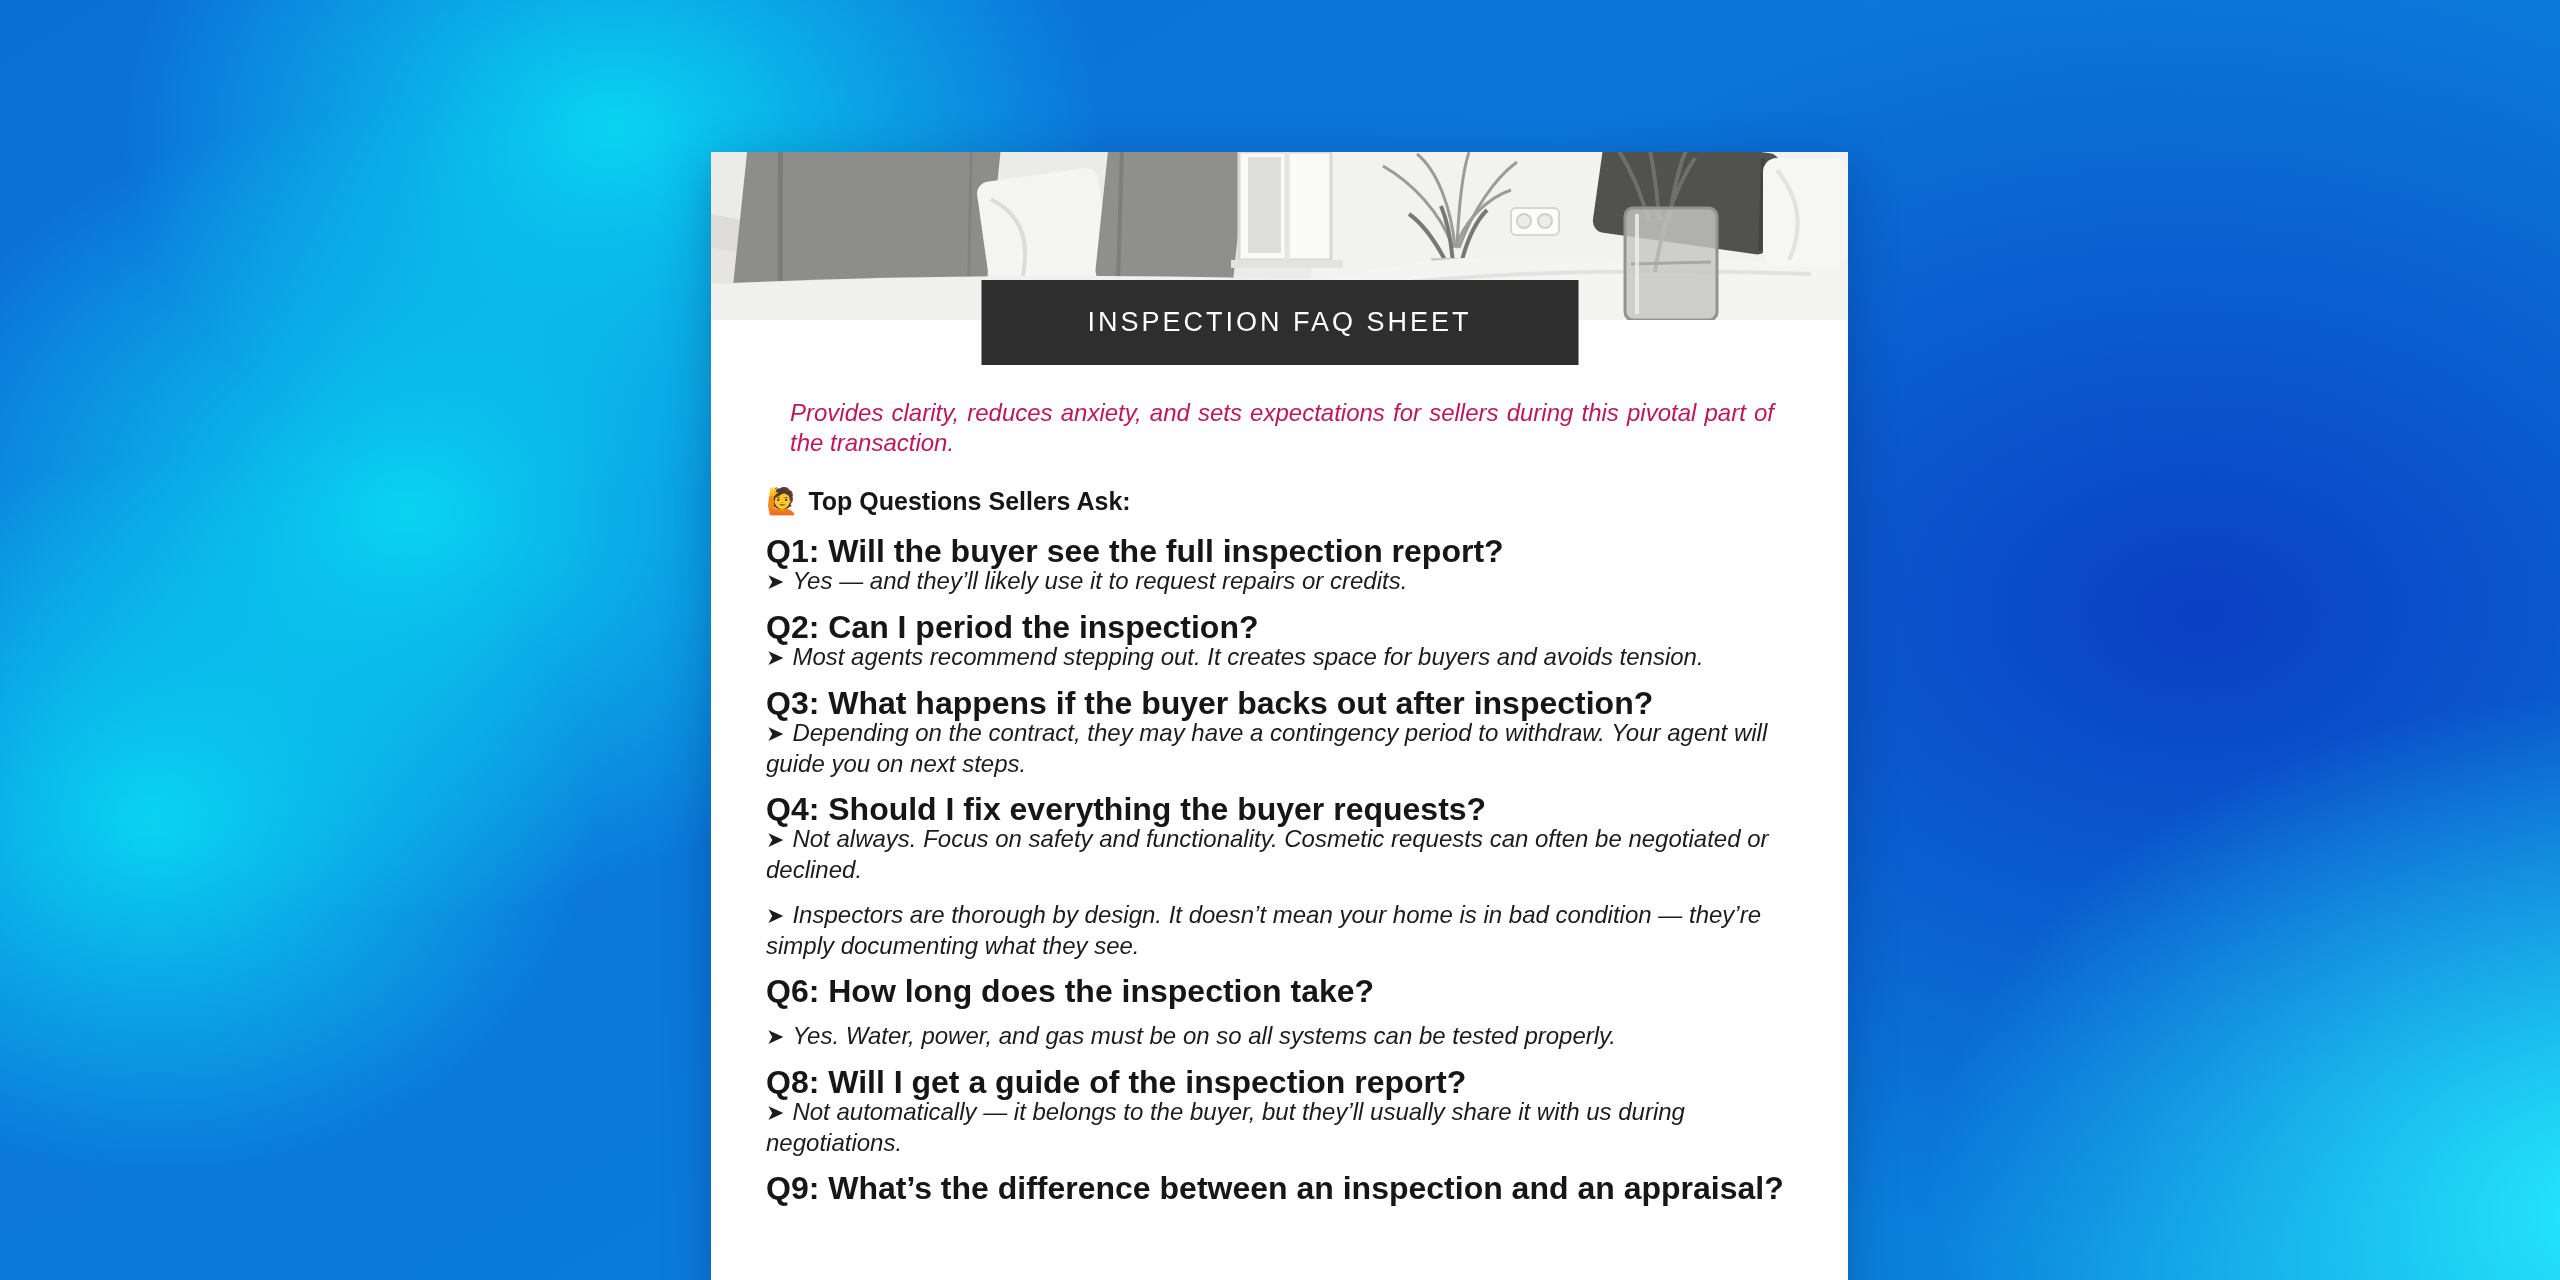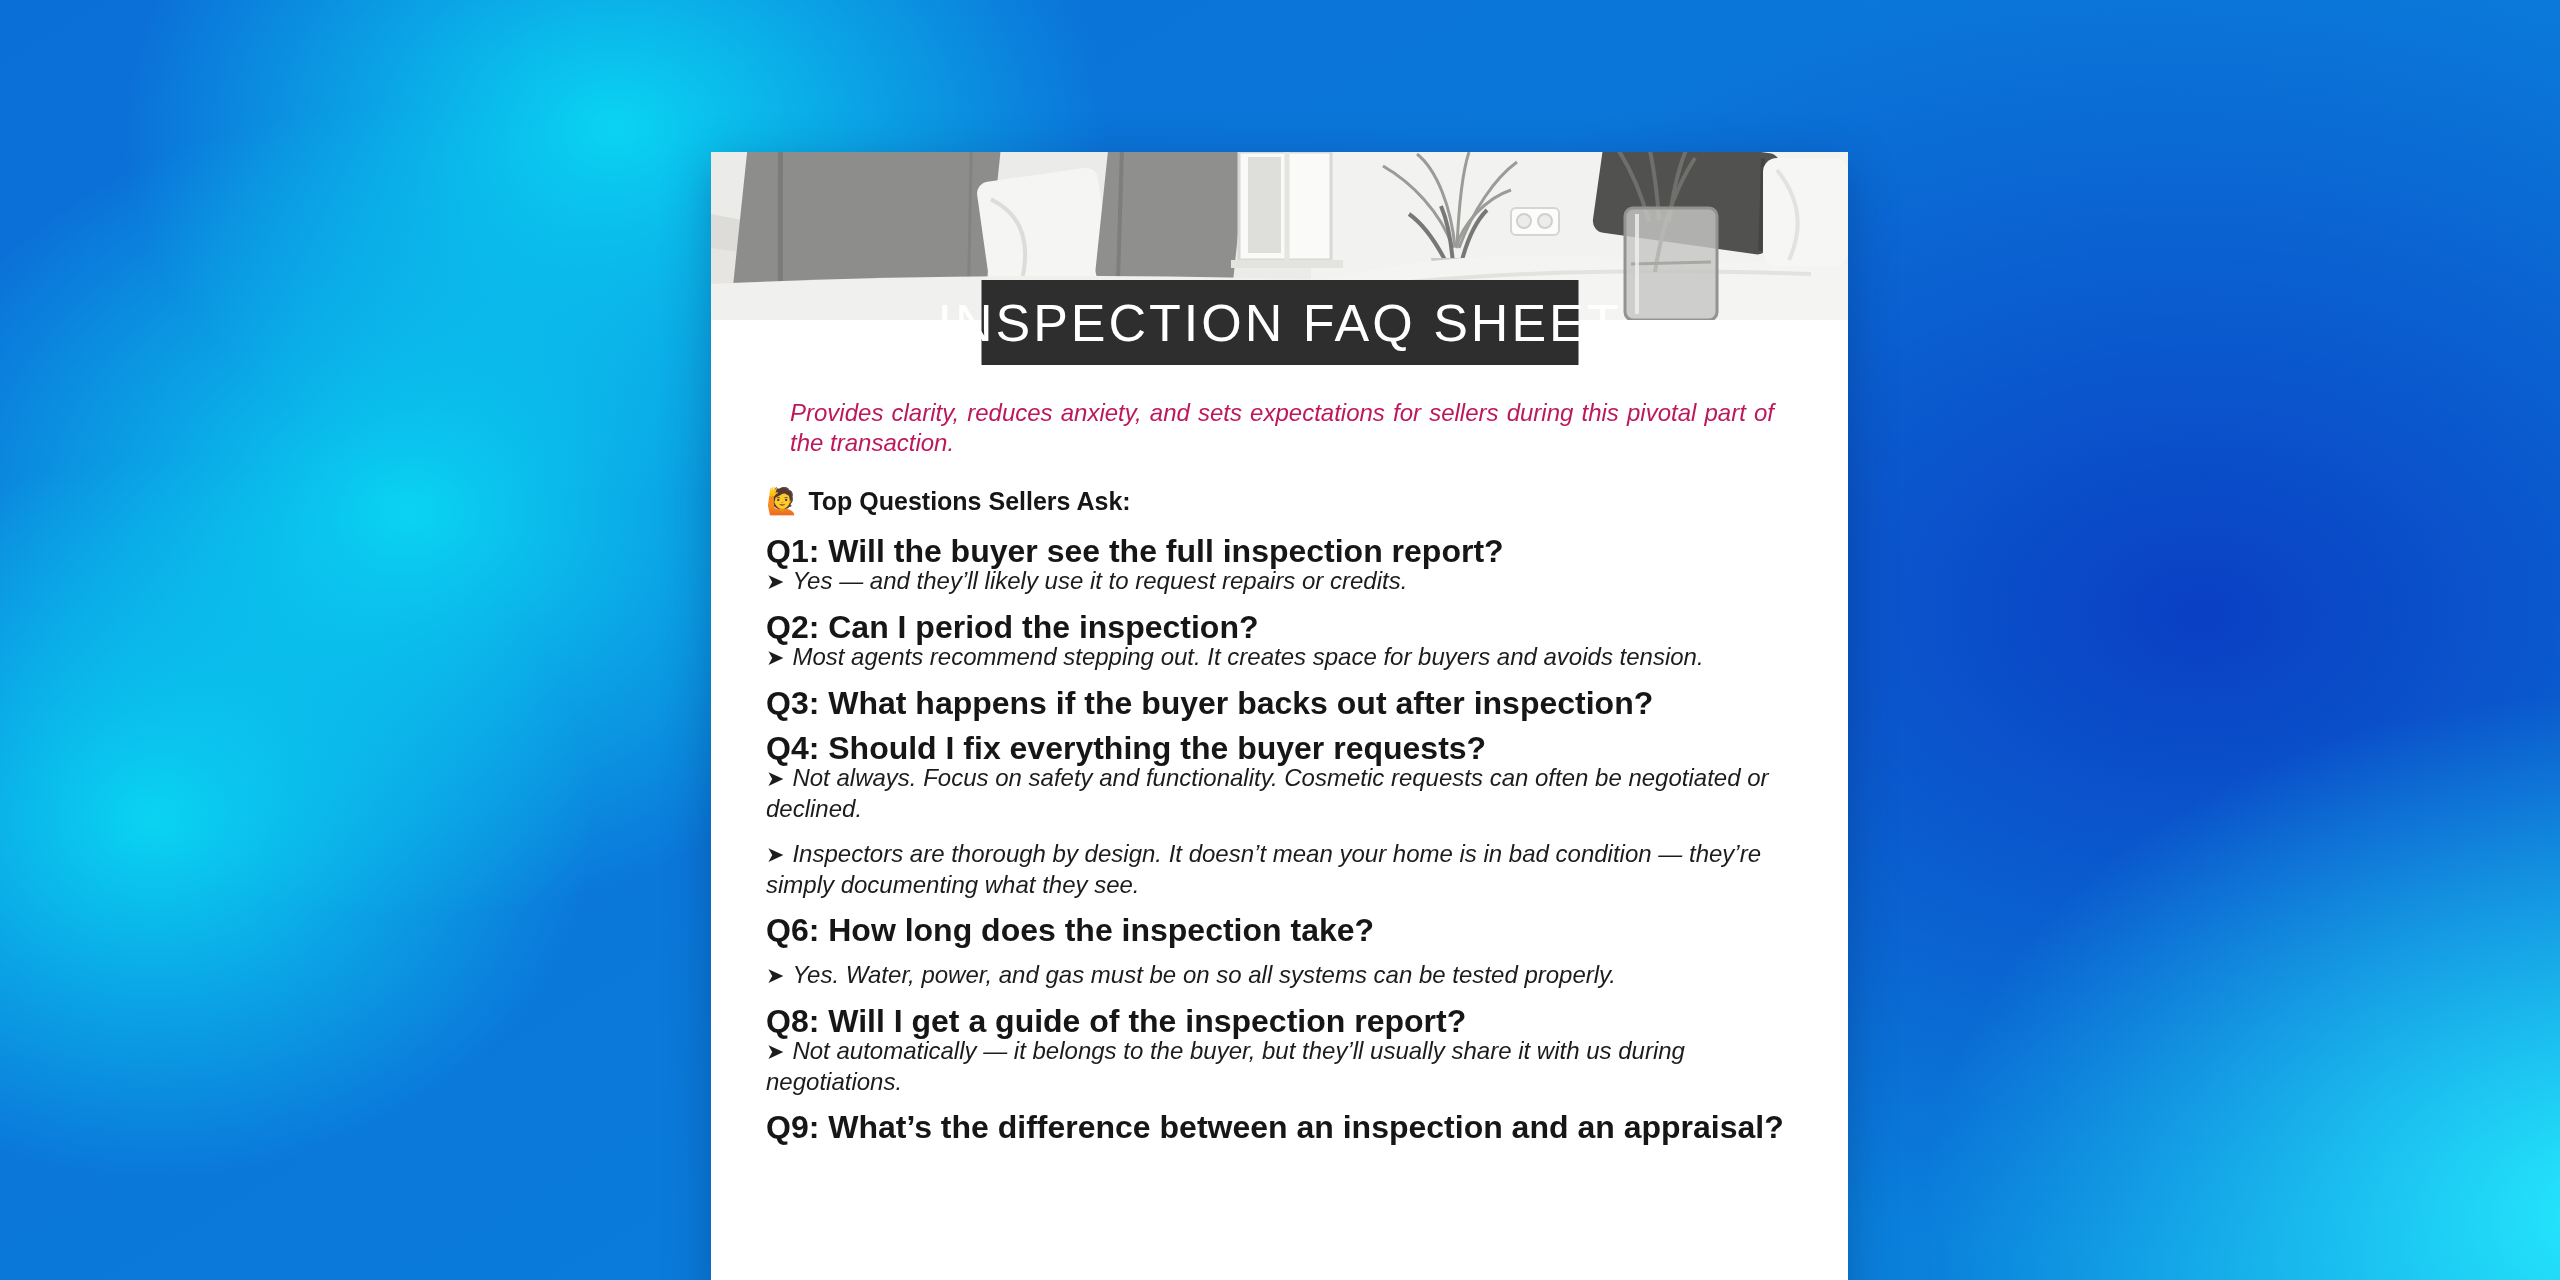--- a/index.html
+++ b/index.html
@@ -37,21 +37,21 @@
     position: absolute;
     top: 128px; left: 50%;
     transform: translateX(-50%);
     width: 597px; height: 85px;
     background: var(--banner-bg, #2e2e2e);
     display: flex; align-items: center; justify-content: center;
     z-index: 5;
   }
   .banner-title {
     color: var(--banner-text, #ffffff);
-    font-size: 52px;
+    font-size: 27px;
     font-weight: 400;
     letter-spacing: 3px;
     white-space: nowrap;
   }
   .content {
     padding: 78px 58px 40px 55px;
   }
   .intro {
     font-style: italic;
     font-size: 24px;
@@ -205,20 +205,23 @@
 
     <div class="faq">
       <div class="faq-q">Q2: Can I period the inspection?</div>
       <div class="faq-a">
         <span class="bullet">➤</span><span>Most agents recommend stepping out. It creates space for buyers and avoids tension.</span>
       </div>
     </div>
 
     <div class="faq">
       <div class="faq-q">Q3: What happens if the buyer backs out after inspection?</div>
+      <div class="faq-a">
+        <span class="bullet">➤</span><span>Depending on the contract, they may have a contingency period to withdraw. Your agent will guide you on next steps.</span>
+      </div>
     </div>
 
     <div class="faq">
       <div class="faq-q">Q4: Should I fix everything the buyer requests?</div>
       <div class="faq-a">
         <span class="bullet">➤</span><span>Not always. Focus on safety and functionality. Cosmetic requests can often be negotiated or declined.</span>
       </div>
     </div>
 
     <div class="faq">

